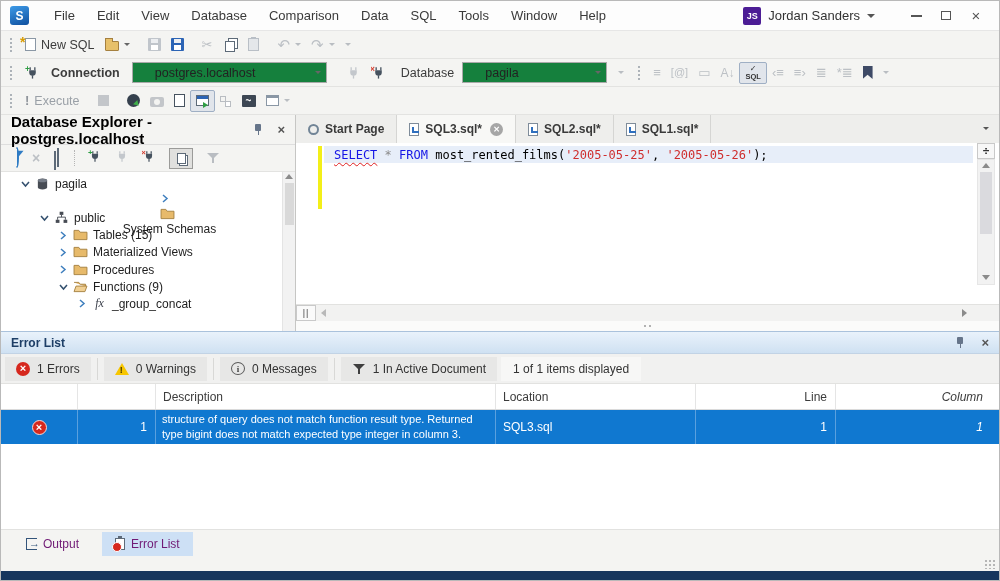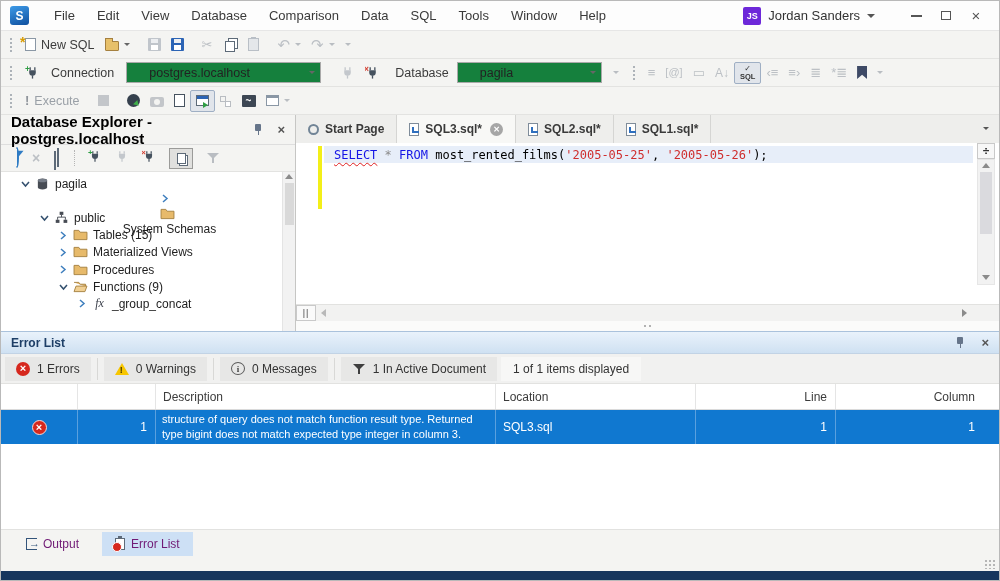--- a/index.html
+++ b/index.html
@@ -6,21 +6,21 @@
   body{width:1000px;height:581px;font-family:"Liberation Sans",sans-serif;-webkit-font-smoothing:antialiased;}
   *{box-sizing:border-box;}
   #app{position:relative;width:1000px;height:581px;background:#f4f4f2;border:1px solid #b9b9b9;display:flex;flex-direction:column;overflow:hidden;}
 
   
   .titlebar{height:30px;background:#fdfdfd;display:flex;align-items:center;border-bottom:1px solid #e6e6e6;flex:0 0 auto;}
   .logo{width:19px;height:19px;margin-left:9px;border-radius:3px;background:linear-gradient(160deg,#3e9be8,#0f4f9e);color:#fff;font-size:12px;font-weight:bold;display:flex;align-items:center;justify-content:center;}
   .menu{display:flex;margin-left:14px;}
   .menu-item{padding:0 11px;font-size:13px;color:#3a3a3a;line-height:30px;cursor:default;}
   .tb-spacer{flex:1;}
-  .avatar{width:18px;height:18px;background:#6d28d9;border-radius:2px;color:#fff;font-size:9px;font-weight:bold;display:flex;align-items:center;justify-content:center;}
+  .avatar{width:18px;height:18px;background:#4c1d95;border-radius:2px;color:#fff;font-size:9px;font-weight:bold;display:flex;align-items:center;justify-content:center;}
   .username{font-size:13px;color:#333;margin:0 7px 0 7px;}
   .caret{width:0;height:0;border-left:4px solid transparent;border-right:4px solid transparent;border-top:4px solid #555;display:inline-block;}
   .user-caret{margin-right:26px;}
   .winbtn{width:30px;height:30px;display:flex;align-items:center;justify-content:center;color:#444;}
   .wb-min{width:11px;height:2px;background:#555;}
   .wb-max{width:10px;height:9px;border:1.5px solid #555;}
   .wb-close{font-size:15px;color:#555;line-height:1;}
   .winbtn:last-child{margin-right:8px;}
 
   
@@ -148,21 +148,21 @@
 
   .ep-thead{height:26px;display:flex;background:#fff;border-bottom:1px solid #dadada;font-size:12px;color:#3c3c3c;}
   .ep-thead .th{display:flex;align-items:center;padding-left:7px;border-right:1px solid #e5e5e5;}
   .ep-row{height:34px;display:flex;background:#1078d0;color:#fff;}
   .ep-row .td{border-right:1px solid #5aa0de;display:flex;align-items:center;}
   .c-icon{width:77px;flex:0 0 77px;justify-content:center;}
   .c-num{width:78px;flex:0 0 78px;justify-content:flex-end;padding-right:8px;font-size:12px;}
   .c-desc{width:340px;flex:0 0 340px;}
   .c-loc{width:200px;flex:0 0 200px;padding-left:7px;font-size:12px;}
   .c-line{width:140px;flex:0 0 140px;justify-content:flex-end;padding-right:8px;font-size:12px;}
-  .c-col{width:165px;flex:1;justify-content:flex-end;padding-right:24px;font-size:12px;border-right:none!important;}
+  .c-col{width:165px;flex:1;justify-content:flex-end;padding-right:16px;font-size:12px;border-right:none!important;font-style:italic;}
   .desc-text{font-size:11px;line-height:1.35;padding:2px 6px;}
   .row-err-ic{width:15px;height:15px;background:#d6281e;border-radius:50%;border:1px solid #f4d9d6;position:relative;}
   .row-err-ic::after{content:"×";color:#fff;font-size:11px;font-weight:bold;position:absolute;top:48%;left:50%;transform:translate(-50%,-54%);}
   .ep-body{flex:1;background:#fff;}
 
   .bottom-tabs{height:28px;background:#f4f4f2;border-top:1px solid #e2e2e0;display:flex;align-items:center;padding-left:12px;gap:10px;flex:0 0 28px;}
   .btab{height:24px;display:flex;align-items:center;gap:6px;padding:0 13px;font-size:12px;color:#701a75;}
   .btab.active{background:#cde0f5;}
   .i-out{width:11px;height:12px;border:1.5px solid #33547a;border-right:none;position:relative;}
   .i-out::after{content:"→";color:#33547a;font-size:11px;font-weight:bold;position:absolute;left:2px;top:-2px;}
@@ -255,21 +255,21 @@
   <div class="tbar">
     <span class="grip"></span>
     <div class="tbtn">
       <svg width="15" height="15" viewBox="0 0 16 16">
           <path d="M5.5 2.5v3M10.5 2.5v3" stroke="#46525f" stroke-width="1.4"></path>
           <path d="M4.5 5.5h7v2.4a3.5 3.5 0 0 1-7 0z" fill="#46525f"></path>
           <path d="M8 11v3.5" stroke="#46525f" stroke-width="1.4"></path>
           <text x="0" y="7" font-size="9" font-weight="bold" fill="#2f9e44">+</text>
         </svg>
     </div>
-    <span class="lbl" style="margin:0 12px 0 6px;">Connection</span>
+    <span class="lbl" style="margin:0 12px 0 6px;font-weight:bold;">Connection</span>
     <div class="combo" style="width:195px;">
       <span class="cval">postgres.localhost</span>
       <span class="cbtn small-caret"></span>
     </div>
     <div class="tbtn" style="margin-left:14px;">
       <svg width="15" height="15" viewBox="0 0 16 16">
           <path d="M5.5 2.5v3M10.5 2.5v3" stroke="#c3c7cc" stroke-width="1.4"></path>
           <path d="M4.5 5.5h7v2.4a3.5 3.5 0 0 1-7 0z" fill="#c3c7cc"></path>
           <path d="M8 11v3.5" stroke="#c3c7cc" stroke-width="1.4"></path>
         </svg>

